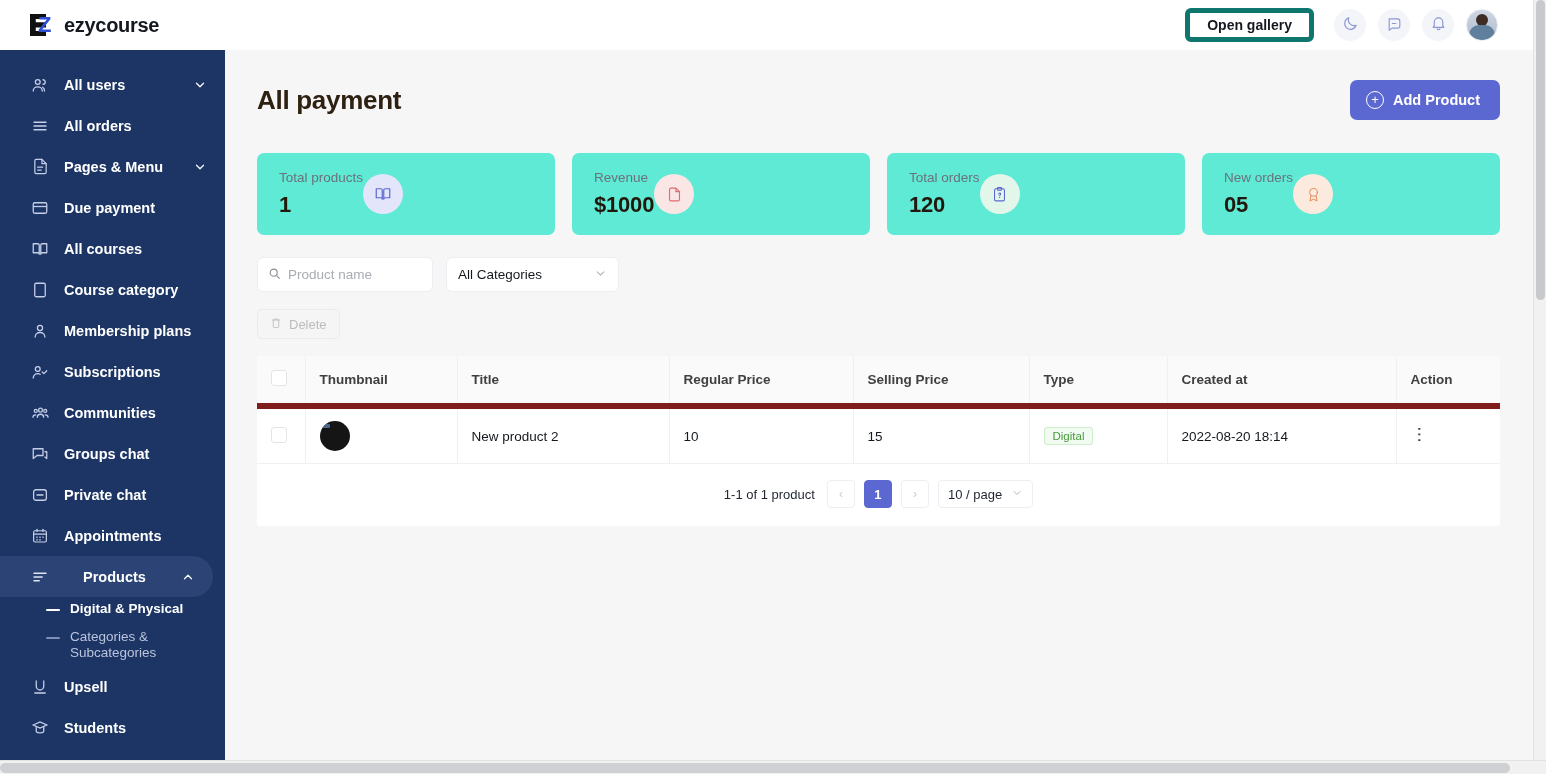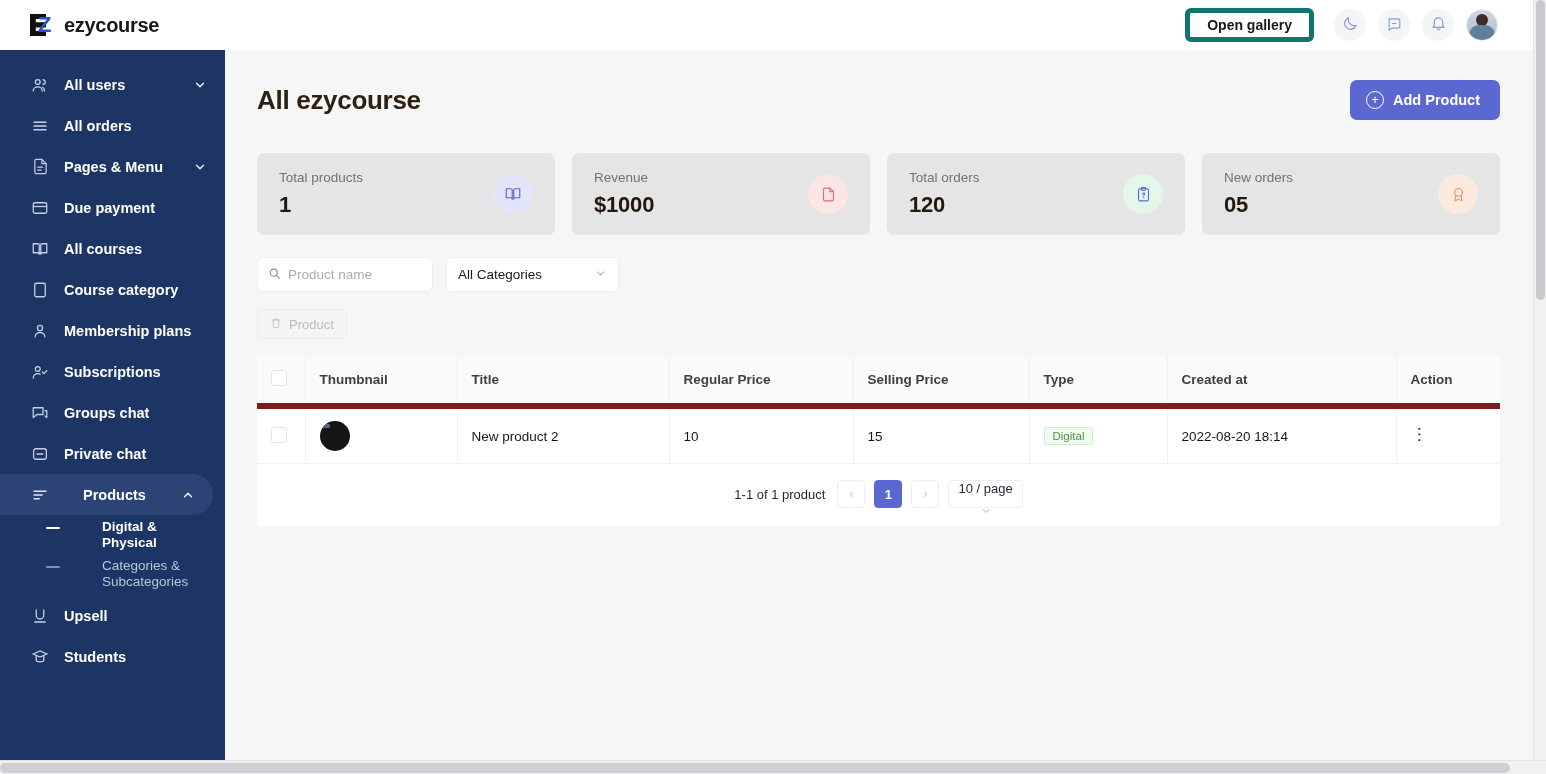--- a/index.html
+++ b/index.html
@@ -60,21 +60,21 @@
   .nav-item.active {
     background: #2b4375;
     border-top-right-radius: 22px; border-bottom-right-radius: 22px;
     margin-right: 12px;
     gap: 19px;
   }
   .subnav { padding-bottom: 2px; }
   .sub-item {
     display: flex; align-items: flex-start;
     padding: 4px 18px 4px 46px; min-height: 28px;
-    color: #ffffff; font-size: 13.5px; font-weight: 600; cursor: pointer; gap: 32px;
+    color: #ffffff; font-size: 13.5px; font-weight: 600; cursor: pointer;
   }
   .sub-item.dim { color: #b9c4dd; font-weight: 500; }
   .sub-dash {
     width: 14px; flex: 0 0 14px; margin-right: 10px; margin-top: 8px;
     height: 2px; background: #ffffff; border-radius: 1px;
   }
   .sub-item.dim .sub-dash { background: #7e8fb8; }
   .sub-item .sub-lbl { line-height: 1.15; }
 
   
@@ -116,22 +116,22 @@
     display: flex; align-items: center; gap: 9px; border: none; cursor: pointer;
   }
   .btn-add .plus {
     width: 18px; height: 18px; border-radius: 50%; border: 1.6px solid #fff;
     display: flex; align-items: center; justify-content: center;
     font-size: 13px; line-height: 1; font-weight: 400; padding-bottom:1px;
   }
 
   .stats { display: flex; gap: 17px; margin-top: 33px; }
   .stat-card {
-    flex: 1 1 0; background: #e5e5e5; border-radius: 7px; height: 82px;
-    padding: 15px 22px; display: flex; align-items: center; justify-content: space-between;
+    flex: 1 1 0; background: #5eead4; border-radius: 7px; height: 82px;
+    padding: 15px 22px; display: flex; align-items: center; 
   }
   .stat-label { font-size: 13.5px; color: #6d717c; margin-bottom: 7px; }
   .stat-value { font-size: 22px; font-weight: 800; color: #23180d; letter-spacing: -0.2px; }
   .stat-ico { width: 40px; height: 40px; border-radius: 50%;
     display:flex; align-items:center; justify-content:center; flex:0 0 40px; }
 
   .filters { display: flex; gap: 13px; margin-top: 22px; }
   .search-box {
     width: 176px; height: 35px; background: #fff; border: 1px solid #eceef1; border-radius: 6px;
     display: flex; align-items: center; padding: 0 10px; gap: 7px; justify-content: space-between;
@@ -190,21 +190,21 @@
   .pager-info { font-size: 13px; color: #1f2430; margin-right: 3px; text-align: right; }
   .pg-btn {
     min-width: 28px; height: 28px; border: 1px solid #eceef1; border-radius: 4px;
     background: #fff; display: flex; align-items: center; justify-content: center;
     font-size: 12px; color: #c9ccd2; cursor: pointer;
   }
   .pg-btn.num { color: #fff; background: #5c68d1; border-color: #5c68d1; font-size: 13px; font-weight: 600; }
   .pg-size {
     height: 28px; border: 1px solid #eceef1; border-radius: 4px; background: #fff;
     display: flex; align-items: center; gap: 9px; padding: 0 9px;
-    font-size: 13px; color: #1f2430; cursor: pointer; flex-direction: column;
+    font-size: 13px; color: #1f2430; cursor: pointer;
   }
 
   
   .vscroll { position: absolute; right: 0; top: 0; width: 13px; height: 760px;
     background: #f1f1f1; border-left: 1px solid #e2e2e2; }
   .vscroll .thumbv { position: absolute; left: 2px; top: 0; width: 9px; height: 300px;
     background: #c8c9cc; border-radius: 5px; }
   .hscroll { position: absolute; left: 0; bottom: 0; width: 1546px; height: 14px;
     background: #f1f1f1; border-top: 1px solid #e2e2e2; }
   .hscroll .thumbh { position: absolute; top: 2px; left: 0; width: 1510px; height: 10px;
@@ -314,20 +314,33 @@
         <span class="ico">
           <svg width="18" height="18" viewBox="0 0 24 24" fill="none" stroke="#c6cfe8" stroke-width="1.7" stroke-linecap="round" stroke-linejoin="round">
               <circle cx="9" cy="8" r="3.2"></circle>
               <path d="M3 20c0-3.4 2.7-5.8 6-5.8 1.2 0 2.3.3 3.2.9"></path>
               <polyline points="15 12 17.2 14.2 21 10.4"></polyline>
             </svg>
         </span>
         <span class="lbl">Subscriptions</span>
       </div>
 
+      <div class="nav-item">
+        <span class="ico">
+          <svg width="19" height="19" viewBox="0 0 24 24" fill="none" stroke="#c6cfe8" stroke-width="1.6" stroke-linecap="round">
+              <circle cx="12" cy="9" r="2.4"></circle>
+              <circle cx="6" cy="10" r="1.9"></circle>
+              <circle cx="18" cy="10" r="1.9"></circle>
+              <path d="M8 18c0-2.3 1.8-3.8 4-3.8s4 1.5 4 3.8"></path>
+              <path d="M2.5 18c0-1.9 1.3-3 3.5-3"></path>
+              <path d="M21.5 18c0-1.9-1.3-3-3.5-3"></path>
+            </svg>
+        </span>
+        <span class="lbl">Communities</span>
+      </div>
 
       <div class="nav-item">
         <span class="ico">
           <svg width="18" height="18" viewBox="0 0 24 24" fill="none" stroke="#c6cfe8" stroke-width="1.7" stroke-linejoin="round">
               <path d="M3 5h13v9H8l-5 4z"></path>
               <path d="M18 9h3v9l-3-2.5"></path>
             </svg>
         </span>
         <span class="lbl">Groups chat</span>
       </div>
@@ -335,20 +348,36 @@
       <div class="nav-item">
         <span class="ico">
           <svg width="18" height="18" viewBox="0 0 24 24" fill="none" stroke="#c6cfe8" stroke-width="1.7" stroke-linecap="round" stroke-linejoin="round">
               <rect x="3.5" y="5" width="17" height="14" rx="3"></rect>
               <line x1="8" y1="12" x2="16" y2="12"></line>
             </svg>
         </span>
         <span class="lbl">Private chat</span>
       </div>
 
+      <div class="nav-item">
+        <span class="ico">
+          <svg width="18" height="18" viewBox="0 0 24 24" fill="none" stroke="#c6cfe8" stroke-width="1.6" stroke-linecap="round">
+              <rect x="3.5" y="5" width="17" height="15" rx="2"></rect>
+              <line x1="3.5" y1="9.5" x2="20.5" y2="9.5"></line>
+              <line x1="8" y1="3" x2="8" y2="6"></line>
+              <line x1="16" y1="3" x2="16" y2="6"></line>
+              <line x1="8" y1="13" x2="8" y2="14"></line>
+              <line x1="12" y1="13" x2="12" y2="14"></line>
+              <line x1="16" y1="13" x2="16" y2="14"></line>
+              <line x1="8" y1="16.5" x2="8" y2="17.5"></line>
+              <line x1="12" y1="16.5" x2="12" y2="17.5"></line>
+            </svg>
+        </span>
+        <span class="lbl">Appointments</span>
+      </div>
 
       <div class="nav-item active">
         <span class="ico">
           <svg width="18" height="18" viewBox="0 0 24 24" fill="none" stroke="#dfe5f4" stroke-width="1.8" stroke-linecap="round">
               <line x1="4" y1="7" x2="20" y2="7"></line>
               <line x1="4" y1="12" x2="15" y2="12"></line>
               <line x1="4" y1="17" x2="11" y2="17"></line>
             </svg>
         </span>
         <span class="lbl">Products</span>
@@ -427,21 +456,21 @@
 
       <div class="avatar">
         <div class="head"></div>
           <div class="body"></div>
       </div>
     </header>
 
     <div class="content">
 
       <div class="page-head">
-        <h1 class="page-title">All ezycourse</h1>
+        <h1 class="page-title">All payment</h1>
         <button class="btn-add">
           <span class="plus">+</span>
           <span>Add Product</span>
         </button>
       </div>
 
       
       <div class="stats">
 
         <div class="stat-card">
@@ -522,21 +551,21 @@
       </div>
 
       <button class="btn-delete">
         <span>
           <svg width="12" height="12" viewBox="0 0 24 24" fill="none" stroke="#c2c2c2" stroke-width="1.9" stroke-linecap="round" stroke-linejoin="round">
               <polyline points="4 6 20 6"></polyline>
               <path d="M6.5 6v13a2 2 0 0 0 2 2h7a2 2 0 0 0 2-2V6"></path>
               <path d="M9.5 6V3.8h5V6"></path>
             </svg>
         </span>
-        <span>Product</span>
+        <span>Delete</span>
       </button>
 
       
       <div class="table-wrap">
         <table>
           <colgroup>
             <col style="width:48px">
               <col style="width:152px">
               <col style="width:212px">
             <col style="width:184px">

